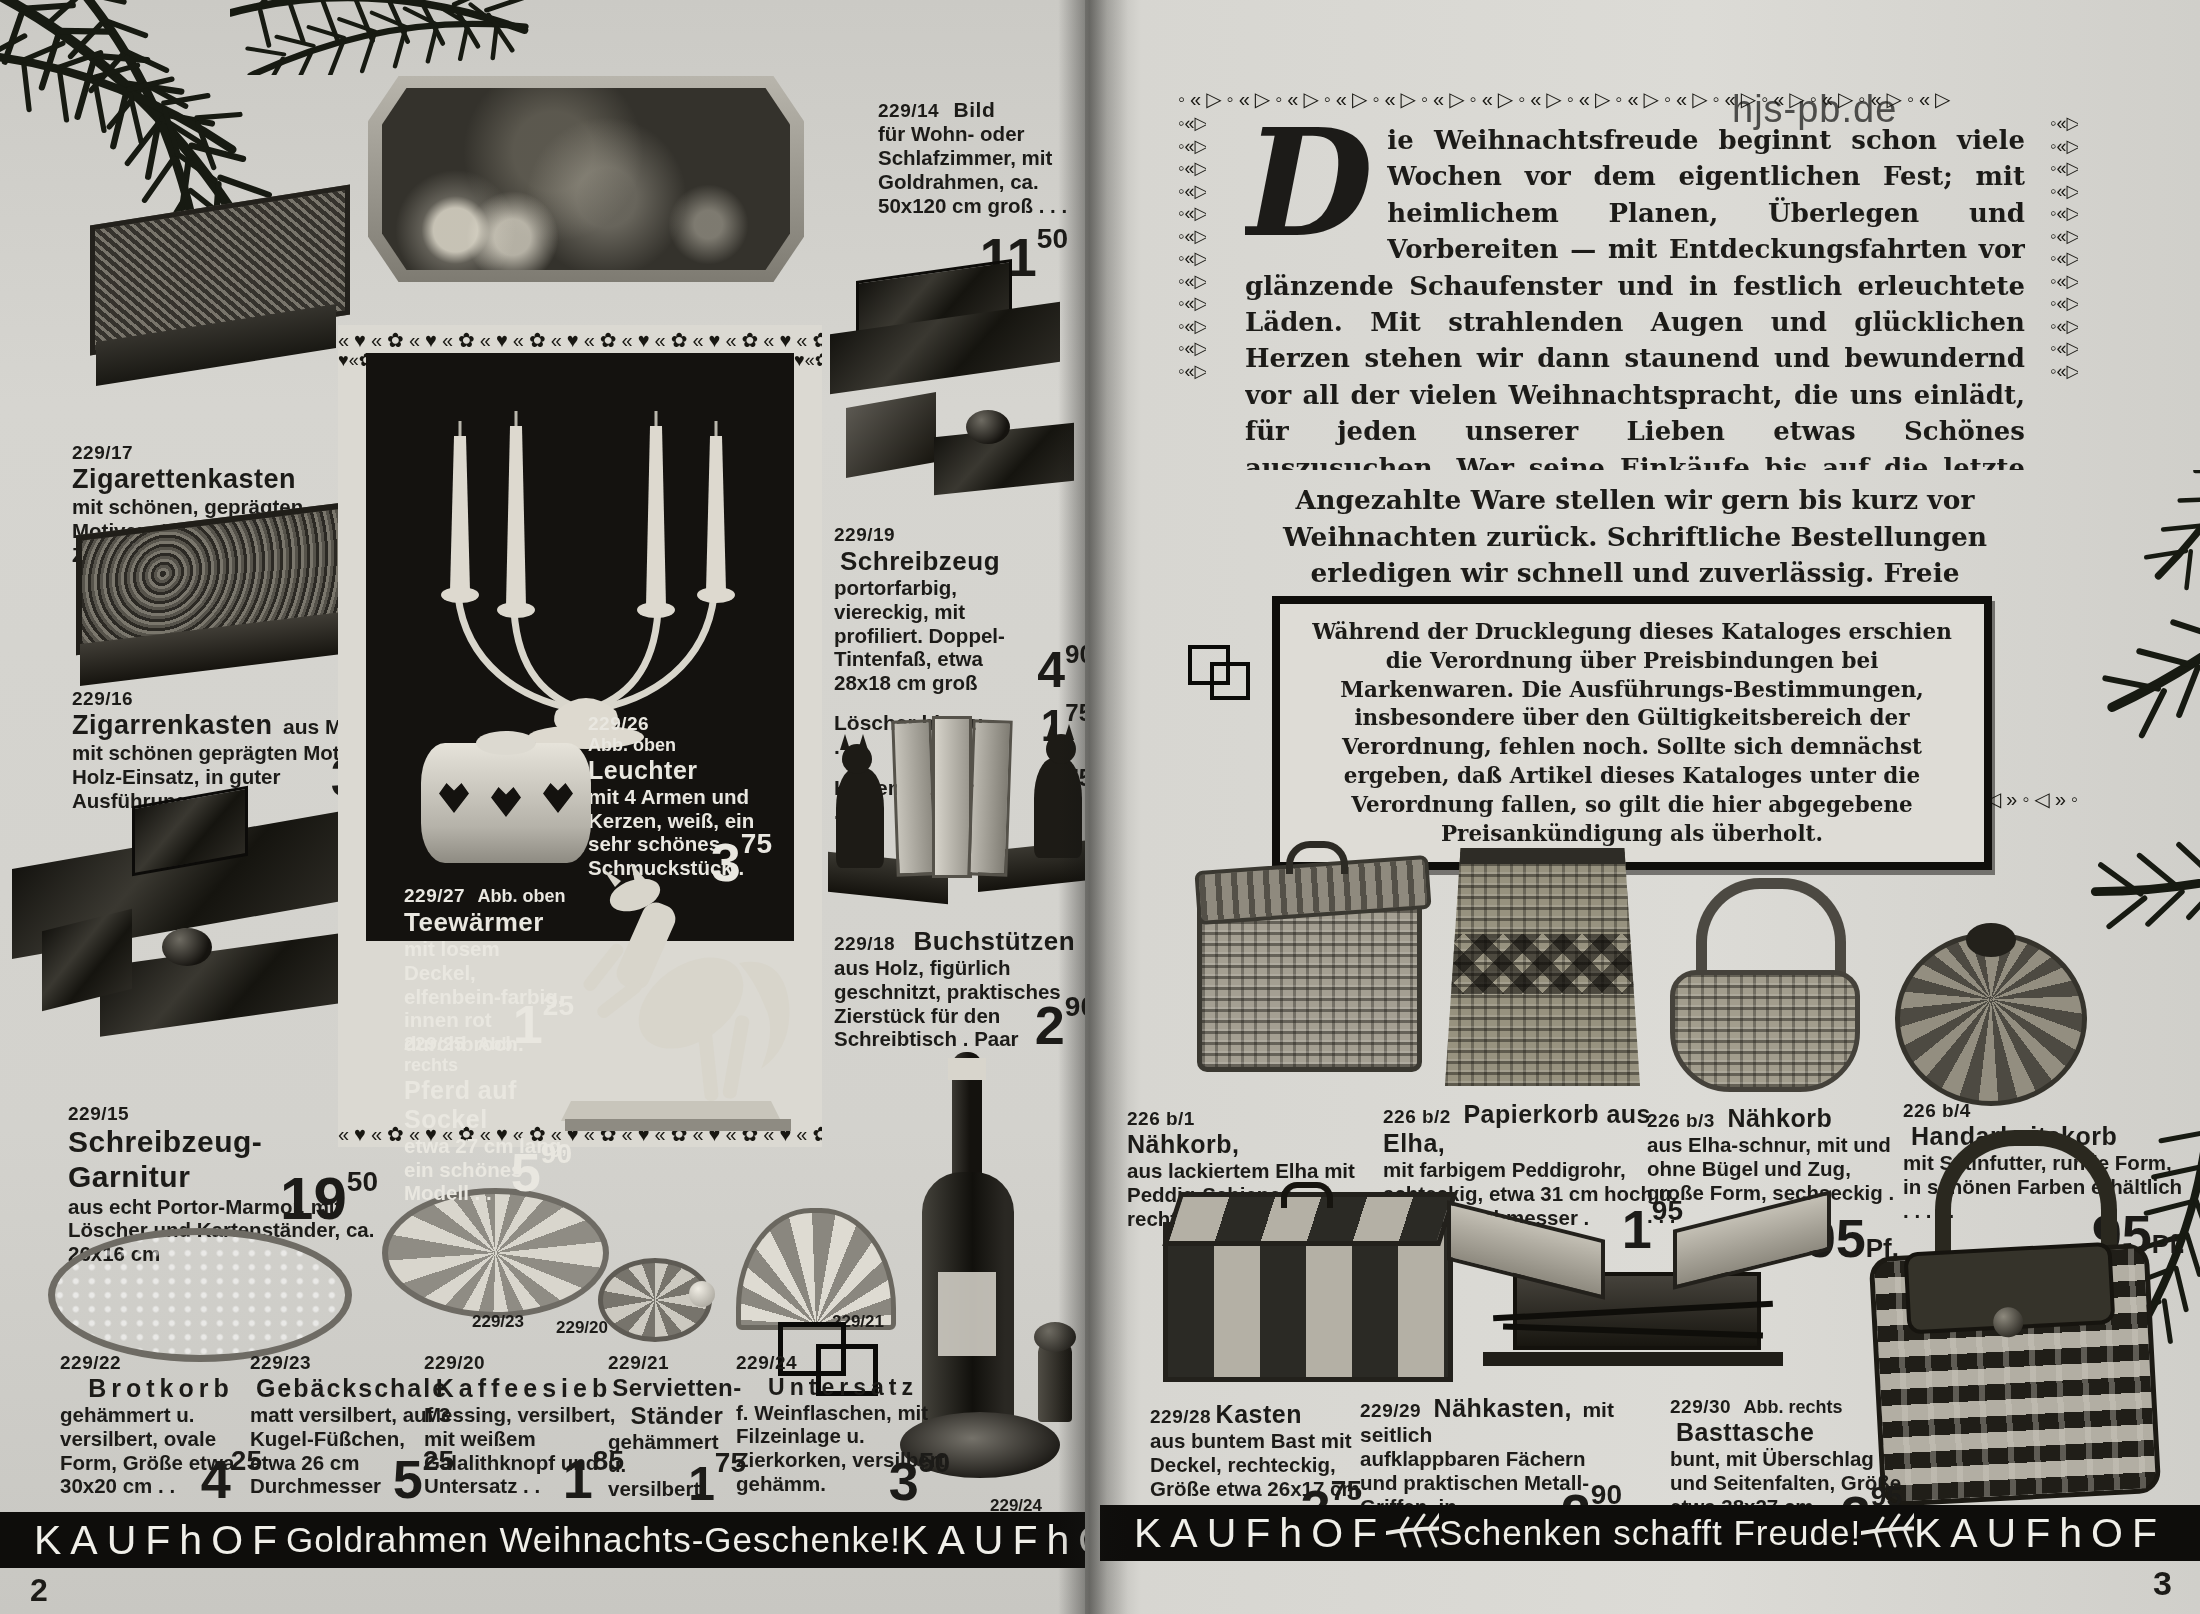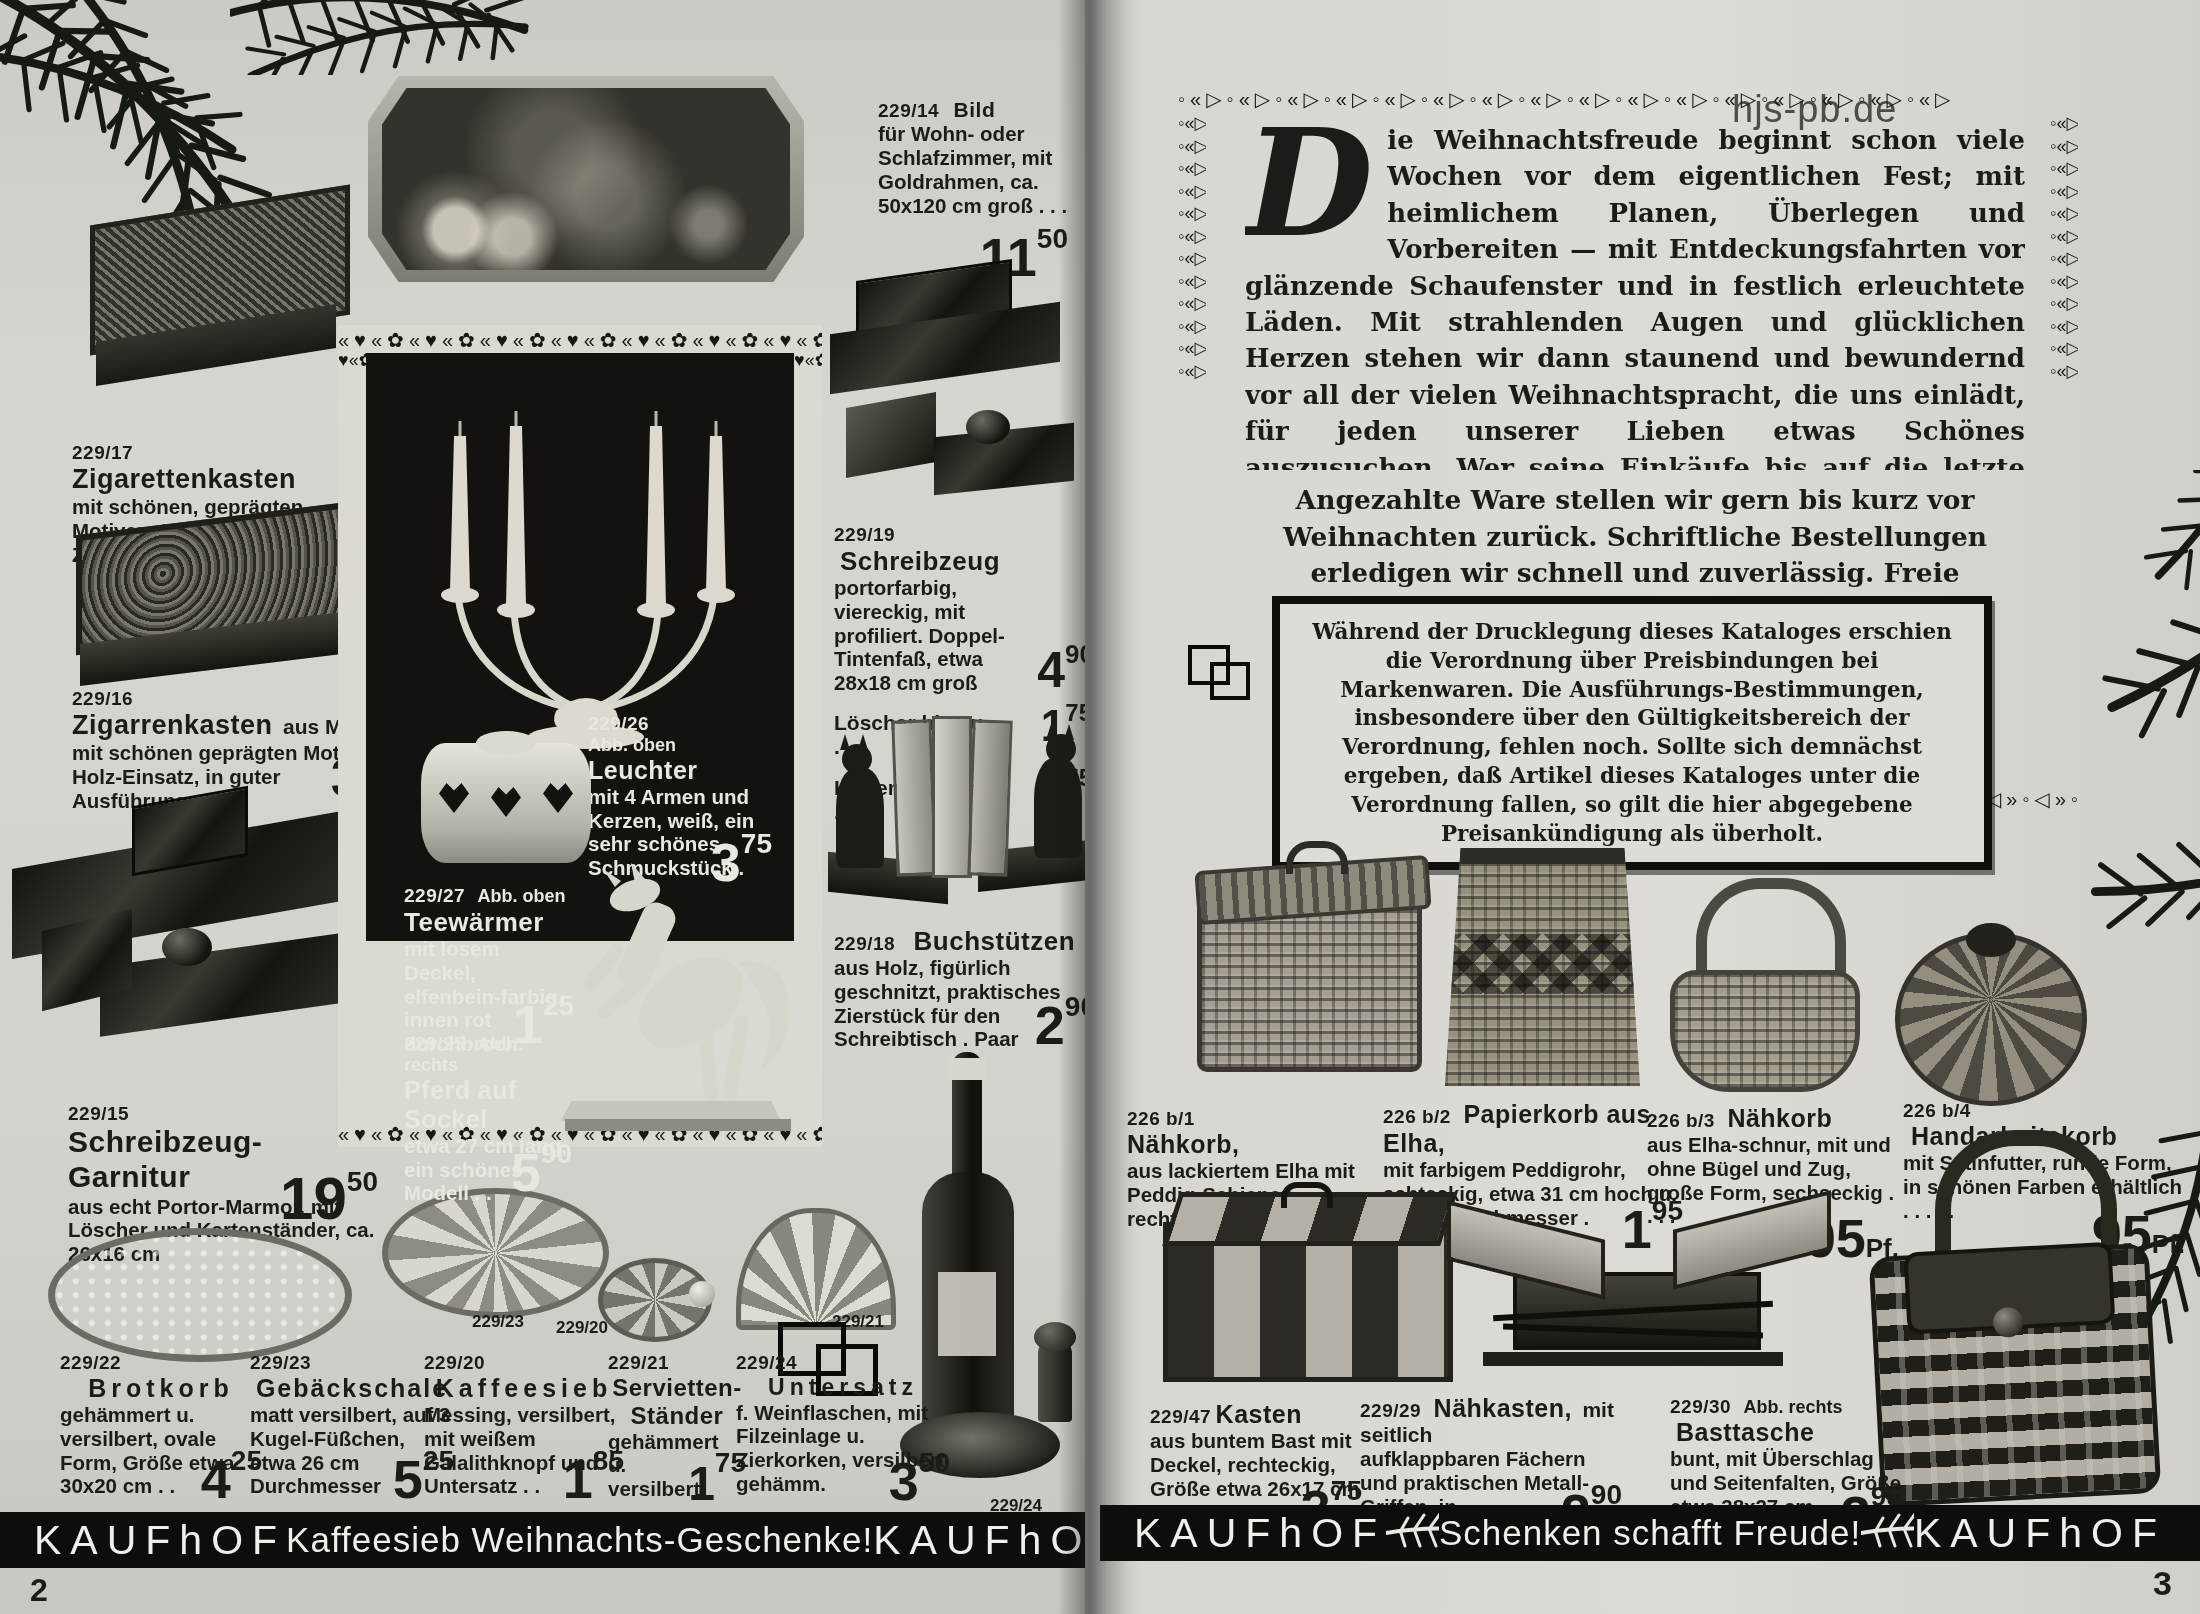--- a/index.html
+++ b/index.html
@@ -358,21 +358,21 @@
       <div class="title title-sp" style="font-size:23px">Untersatz</div>
       <span class="desc">f. Weinflaschen, mit Filzeinlage u. Zierkorken, versilbert gehämm.</span>
       <span class="price"><span>3</span><sup>50</sup></span>
     </div>
 
     <div class="banner" style="left:0;top:1512px;width:1082px;height:56px;padding:0 34px;justify-content:space-between;">
       <span class="brand">KAUFhOF</span>
       <svg width="92" height="44">
           <use href="#sprig"></use>
         </svg>
-      <span class="slogan">Kaffeesieb Weihnachts-Geschenke!</span>
+      <span class="slogan">Goldrahmen Weihnachts-Geschenke!</span>
       <svg width="92" height="44">
           <use href="#sprig"></use>
         </svg>
       <span class="brand">KAUFhOF</span>
     </div>
     <div class="pageno" style="left:30px;top:1572px;">2</div>
   </div>
 
   <div id="page-right" class="abs">
 
@@ -464,21 +464,21 @@
     <div class="abs" style="left:790px;top:1130px;width:280px;height:380px;">
       <div class="abs" style="left:60px;top:0px;width:150px;height:140px;border:16px solid #2a281f;border-bottom:none;border-radius:80px 80px 0 0;background:transparent;"></div>
       <div class="abs" style="left:0px;top:120px;width:270px;height:240px;border-radius:22px;background:repeating-linear-gradient(0deg,#201e18 0 16px,#b2aea3 16px 32px),transparent;background-blend-mode:normal;border:5px solid #1c1a14;transform:rotate(-3deg);">
         <div class="abs" style="left:0;top:0;width:100%;height:100%;background:repeating-linear-gradient(90deg,transparent 0 20px,rgba(210,206,196,.35) 20px 26px);"></div>
         <div class="abs" style="left:30px;top:-8px;width:200px;height:74px;border-radius:14px;background:#35332a;border:4px solid #16140f;"></div>
         <div class="abs" style="left:116px;top:52px;width:30px;height:30px;border-radius:50%;background:radial-gradient(circle at 35% 30%,#8e8a7e,#14120d);"></div>
       </div>
     </div>
 
     <div class="pt" style="left:65px;top:1400px;width:212px;height:130px;">
-      <div><span class="code">229/47</span>
+      <div><span class="code">229/28</span>
       <span class="title" style="font-size:25px;">Kasten</span></div>
       <span class="desc">aus buntem Bast mit Deckel, rechteckig, Größe etwa 26x17 cm  .  .</span>
       <span class="price"><span>3</span><sup>75</sup></span>
     </div>
     <div class="pt" style="left:275px;top:1394px;width:262px;height:140px;">
       <div><span class="code">229/29</span>
       <span class="title" style="font-size:25px;margin-left:8px">Nähkasten,</span>
       <span class="title2">mit seitlich</span></div>
       <span class="desc">aufklappbaren Fächern und praktischen Metall-Griffen, in Schleiflackfarben  .  .  .  .</span>
       <span class="price"><span>2</span><sup>90</sup></span>

